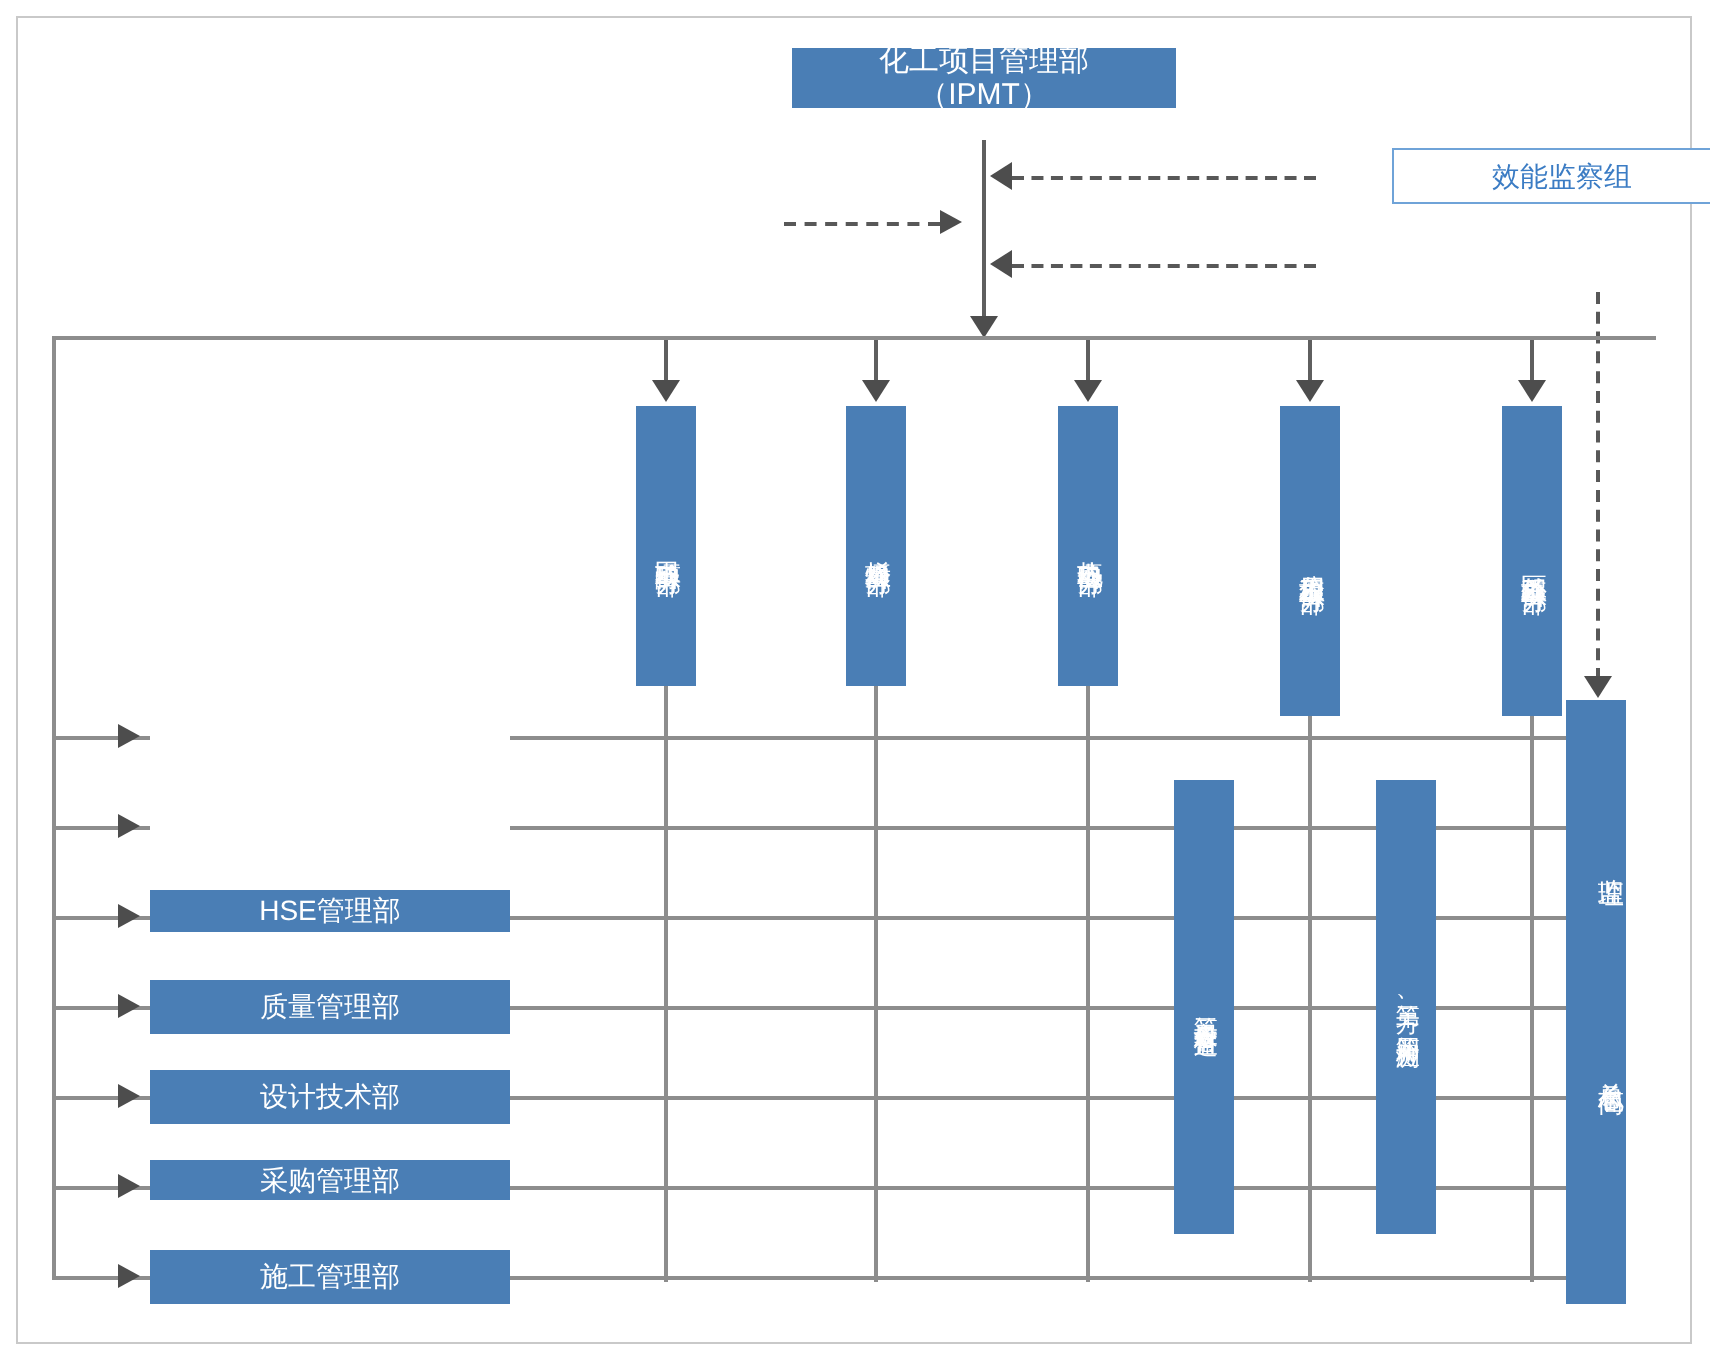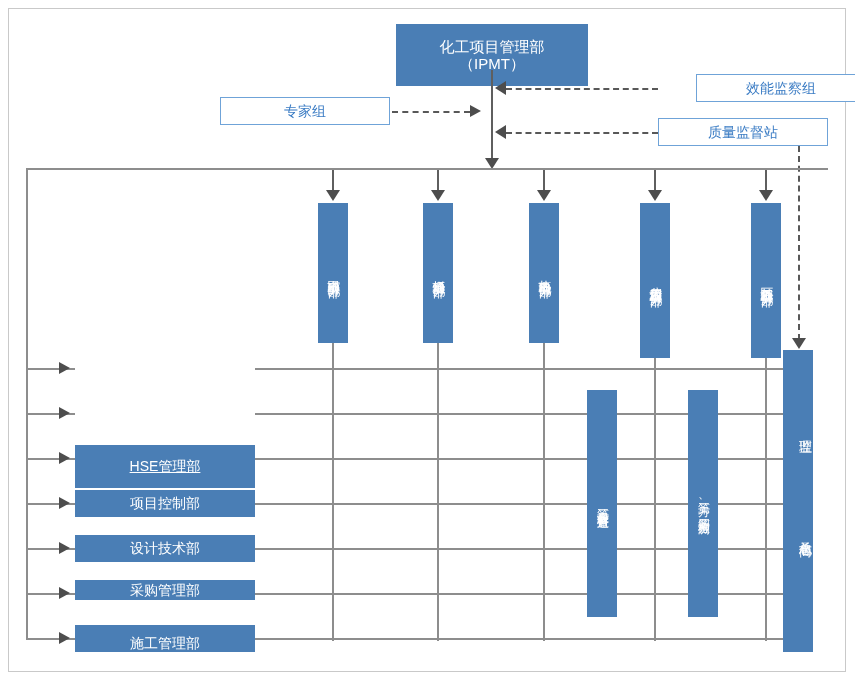--- a/index.html
+++ b/index.html
@@ -44,43 +44,37 @@
 
   .right-col-label{position:absolute;left:0;right:0;display:flex;justify-content:center;}
 </style>
 </head>
 <body>
 
 <div id="canvas">
 
   <div class="page-frame"></div>
 
-  <div class="box box-filled t-ipmt" style="left:396px;top:24px;width:192px;height:62px;flex-direction:column;">
+  <div class="box box-filled t-ipmt" style="left:396px;top:24px;width:192px;height:30px;flex-direction:column;">
     <span>化工项目管理部</span>
     <span>（IPMT）</span>
   </div>
 
   <div class="ln vln ln-dark" style="left:491px;top:70px;width:2px;height:92px;"></div>
   <div class="ah ah-down" style="left:485px;top:158px;"></div>
 
-  <div class="box box-outline t-side" style="left:220px;top:97px;width:170px;height:28px;">
-    <span>专家组</span>
-  </div>
   <div class="dash-h" style="left:392px;top:111px;width:78px;"></div>
   <div class="ah ah-right" style="left:470px;top:105px;"></div>
 
   <div class="box box-outline t-side" style="left:696px;top:74px;width:170px;height:28px;">
     <span>效能监察组</span>
   </div>
   <div class="dash-h" style="left:506px;top:88px;width:152px;"></div>
   <div class="ah ah-left" style="left:495px;top:81px;"></div>
 
-  <div class="box box-outline t-side" style="left:658px;top:118px;width:170px;height:28px;">
-    <span>质量监督站</span>
-  </div>
   <div class="dash-h" style="left:506px;top:132px;width:152px;"></div>
   <div class="ah ah-left" style="left:495px;top:125px;"></div>
 
   <div class="dash-v" style="left:798px;top:146px;height:194px;"></div>
   <div class="ah ah-down" style="left:792px;top:338px;"></div>
 
   <div class="ln hln ln-grid" style="left:26px;top:168px;width:802px;height:2px;"></div>
 
   <div class="ln vln ln-grid" style="left:26px;top:168px;width:2px;height:472px;"></div>
 
@@ -122,49 +116,49 @@
   <div class="ln hln ln-grid" style="left:26px;top:368px;width:49px;height:2px;"></div>
   <div class="ah ah-right" style="left:59px;top:362px;"></div>
   <div class="ln hln ln-grid" style="left:255px;top:368px;width:545px;height:2px;"></div>
 
   <div class="ln hln ln-grid" style="left:26px;top:413px;width:49px;height:2px;"></div>
   <div class="ah ah-right" style="left:59px;top:407px;"></div>
   <div class="ln hln ln-grid" style="left:255px;top:413px;width:545px;height:2px;"></div>
 
   <div class="ln hln ln-grid" style="left:26px;top:458px;width:49px;height:2px;"></div>
   <div class="ah ah-right" style="left:59px;top:452px;"></div>
-  <div class="box box-filled t-dept" style="left:75px;top:445px;width:180px;height:43px;text-decoration:underline;">
+  <div class="box box-filled t-dept" style="left:75px;top:445px;width:180px;height:21px;">
     <span>HSE管理部</span>
   </div>
   <div class="ln hln ln-grid" style="left:255px;top:458px;width:545px;height:2px;"></div>
 
   <div class="ln hln ln-grid" style="left:26px;top:503px;width:49px;height:2px;"></div>
   <div class="ah ah-right" style="left:59px;top:497px;"></div>
   <div class="box box-filled t-dept" style="left:75px;top:490px;width:180px;height:27px;">
-    <span>项目控制部</span>
+    <span>质量管理部</span>
   </div>
   <div class="ln hln ln-grid" style="left:255px;top:503px;width:545px;height:2px;"></div>
 
   <div class="ln hln ln-grid" style="left:26px;top:548px;width:49px;height:2px;"></div>
   <div class="ah ah-right" style="left:59px;top:542px;"></div>
   <div class="box box-filled t-dept" style="left:75px;top:535px;width:180px;height:27px;">
     <span>设计技术部</span>
   </div>
   <div class="ln hln ln-grid" style="left:255px;top:548px;width:545px;height:2px;"></div>
 
   <div class="ln hln ln-grid" style="left:26px;top:593px;width:49px;height:2px;"></div>
   <div class="ah ah-right" style="left:59px;top:587px;"></div>
   <div class="box box-filled t-dept" style="left:75px;top:580px;width:180px;height:20px;">
     <span>采购管理部</span>
   </div>
   <div class="ln hln ln-grid" style="left:255px;top:593px;width:545px;height:2px;"></div>
 
   <div class="ln hln ln-grid" style="left:26px;top:638px;width:49px;height:2px;"></div>
   <div class="ah ah-right" style="left:59px;top:632px;"></div>
-  <div class="box box-filled t-dept" style="left:75px;top:625px;width:180px;height:27px;align-items:flex-end;">
+  <div class="box box-filled t-dept" style="left:75px;top:625px;width:180px;height:27px;">
     <span>施工管理部</span>
   </div>
   <div class="ln hln ln-grid" style="left:255px;top:638px;width:545px;height:2px;"></div>
 
   <div class="box box-filled t-third vtext" style="left:587px;top:390px;width:30px;height:227px;">
     <span>第三方设备材料监造</span>
   </div>
 
   <div class="box box-filled t-third vtext" style="left:688px;top:390px;width:30px;height:227px;">
     <span>第三方、第四方检测</span>

